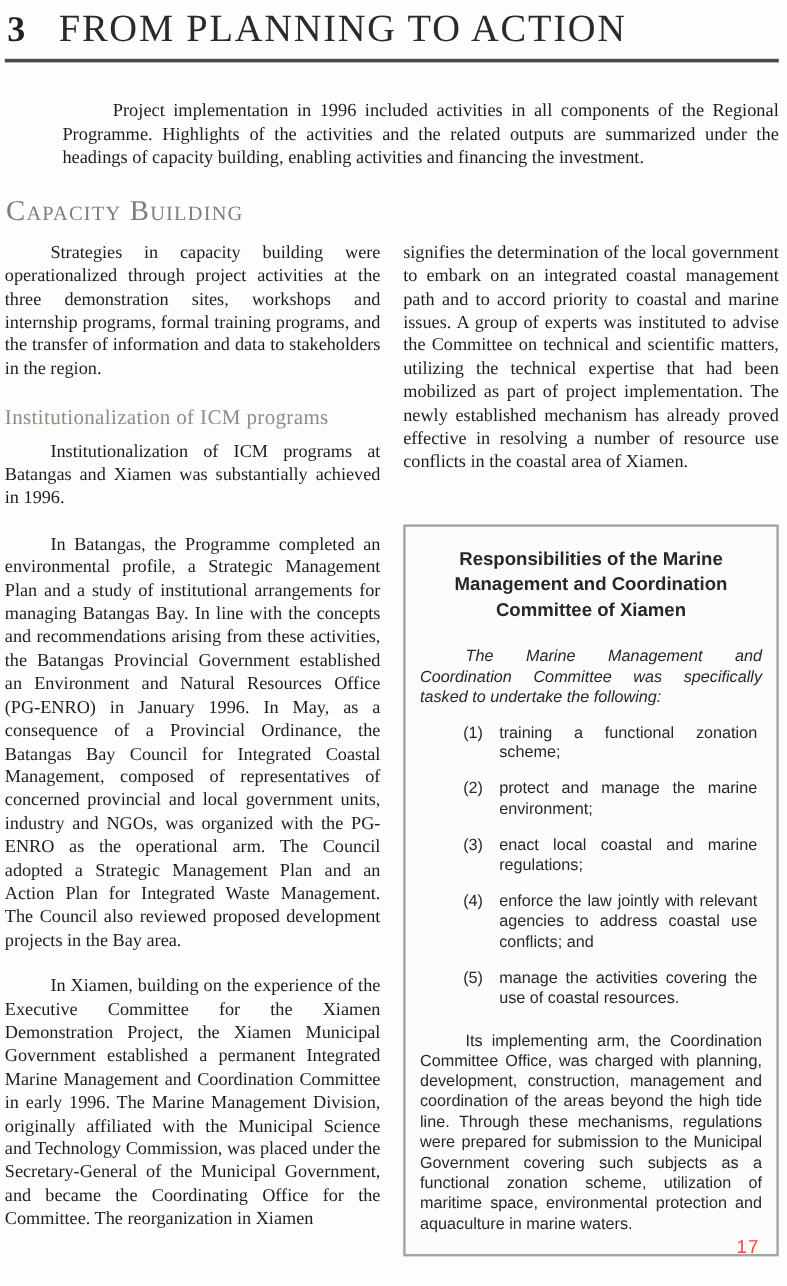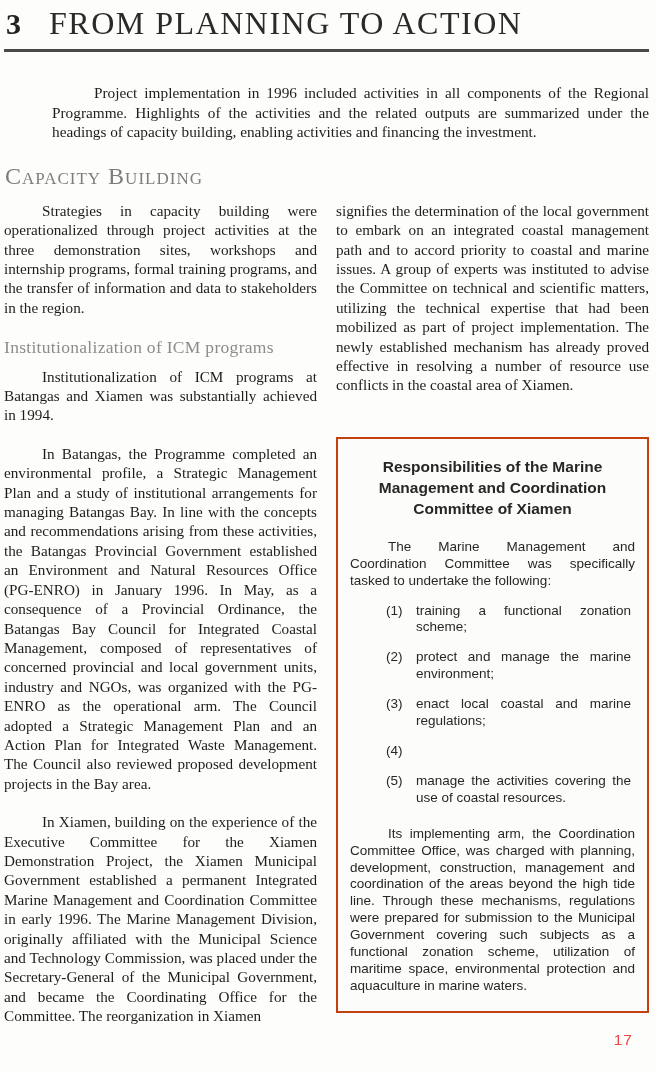--- a/index.html
+++ b/index.html
@@ -52,36 +52,36 @@
     margin-top:21px; margin-bottom:8px;
     font-weight:normal;
     color:#8d8c89;
     font-size:17.5px;
     letter-spacing:0.3px;
   }
   .col p.after-sub { margin-top:9px; }
 
   
   .box {
-    border:2px solid #c2410c;
+    border:2px solid #a3a3a3;
     background:#fcfcfa;
     margin-top:42px;
     padding:13px 12px 16px;
     font-family:"Liberation Sans", sans-serif;
     font-size:13.5px; line-height:16.9px;
     color:#272727;
   }
   .box-title {
     font-weight:bold;
     font-size:15.5px; line-height:21px;
     text-align:center;
     max-width:252px;
     margin:4px auto 0;
   }
-  .box-intro { margin-top:20px; text-align:justify; text-indent:24px; }
+  .box-intro { margin-top:20px; text-align:justify; text-indent:24px;font-style:italic; }
   .box-list { margin-top:5px; padding-left:36px; padding-right:4px; }
   .box-item { display:flex; margin-top:13px; }
   .box-item .num { width:30px; flex:none; }
   .box-item .text { flex:1; text-align:justify; }
   .box-closing { margin-top:19px; text-align:justify; text-indent:24px; }
 
   
   .page-number {
     position:absolute; top:1031px; right:23px;
     font-family:"Liberation Sans", sans-serif;
@@ -100,21 +100,21 @@
 
   <p class="intro">Project implementation in 1996 included activities in all components of the Regional Programme. Highlights of the activities and the related outputs are summarized under the headings of capacity building, enabling activities and financing the investment.</p>
 
   <h2 class="section-heading">Capacity Building</h2>
 
   <div class="columns">
 
     <div class="col">
       <p>Strategies in capacity building were operationalized through project activities at the three demonstration sites, workshops and internship programs, formal training programs, and the transfer of information and data to stakeholders in the region.</p>
       <h3 class="subheading">Institutionalization of ICM programs</h3>
-      <p class="after-sub">Institutionalization of ICM programs at Batangas and Xiamen was substantially achieved in 1994.</p>
+      <p class="after-sub">Institutionalization of ICM programs at Batangas and Xiamen was substantially achieved in 1996.</p>
       <p>In Batangas, the Programme completed an environmental profile, a Strategic Management Plan and a study of institutional arrangements for managing Batangas Bay.  In line with the concepts and recommendations arising from these activities, the Batangas Provincial Government established an Environment and Natural Resources Office (PG-ENRO) in January 1996.  In May, as a consequence of a Provincial Ordinance, the Batangas Bay Council for Integrated Coastal Management, composed of representatives of concerned provincial and local government units, industry and NGOs, was organized with the PG-ENRO as the operational arm.  The Council adopted a Strategic Management Plan and an Action Plan for Integrated Waste Management. The Council also reviewed proposed development projects in the Bay area.</p>
       <p>In Xiamen, building on the experience of the Executive Committee for the Xiamen Demonstration Project, the Xiamen Municipal Government established a permanent Integrated Marine Management and Coordination Committee in early 1996. The Marine Management Division, originally affiliated with the Municipal Science and Technology Commission, was placed under the Secretary-General of the Municipal Government, and became the Coordinating Office for the Committee. The reorganization in Xiamen</p>
     </div>
 
     <div class="col">
       <p class="no-indent">signifies the determination of the local government to embark on an integrated coastal management path and to accord priority to coastal and marine issues.  A group of experts was instituted to advise the Committee on technical and scientific matters, utilizing the technical expertise that had been mobilized as part of project implementation.  The newly established mechanism has already proved effective in resolving a number of resource use conflicts in the coastal area of Xiamen.</p>
 
       <div class="box">
         <div class="box-title">Responsibilities of the Marine Management and Coordination Committee of Xiamen</div>
         <p class="box-intro">The Marine Management and Coordination Committee was specifically tasked to undertake the following:</p>
@@ -126,20 +126,21 @@
           <div class="box-item">
             <span class="num">(2)</span>
             <span class="text">protect and manage the marine environment;</span>
           </div>
           <div class="box-item">
             <span class="num">(3)</span>
             <span class="text">enact local coastal and marine regulations;</span>
           </div>
           <div class="box-item">
             <span class="num">(4)</span>
+            <span class="text">enforce the law jointly with relevant agencies to address coastal use conflicts; and</span>
           </div>
           <div class="box-item">
             <span class="num">(5)</span>
             <span class="text">manage the activities covering the use of coastal resources.</span>
           </div>
         </div>
         <p class="box-closing">Its implementing arm, the Coordination Committee Office, was charged with planning, development, construction, management and coordination of the areas beyond the high tide line. Through these mechanisms, regulations were prepared for submission to the Municipal Government covering such subjects as a functional zonation scheme, utilization of maritime space, environmental protection and aquaculture in marine waters.</p>
       </div>
     </div>
 

